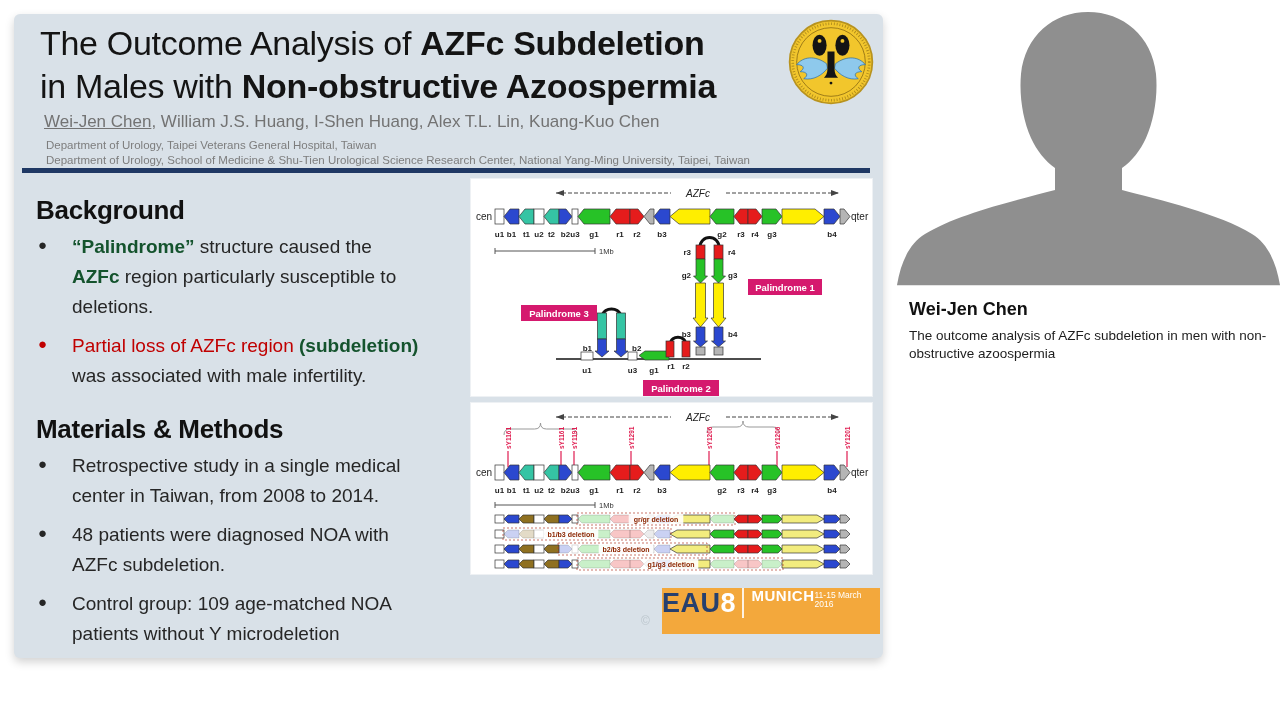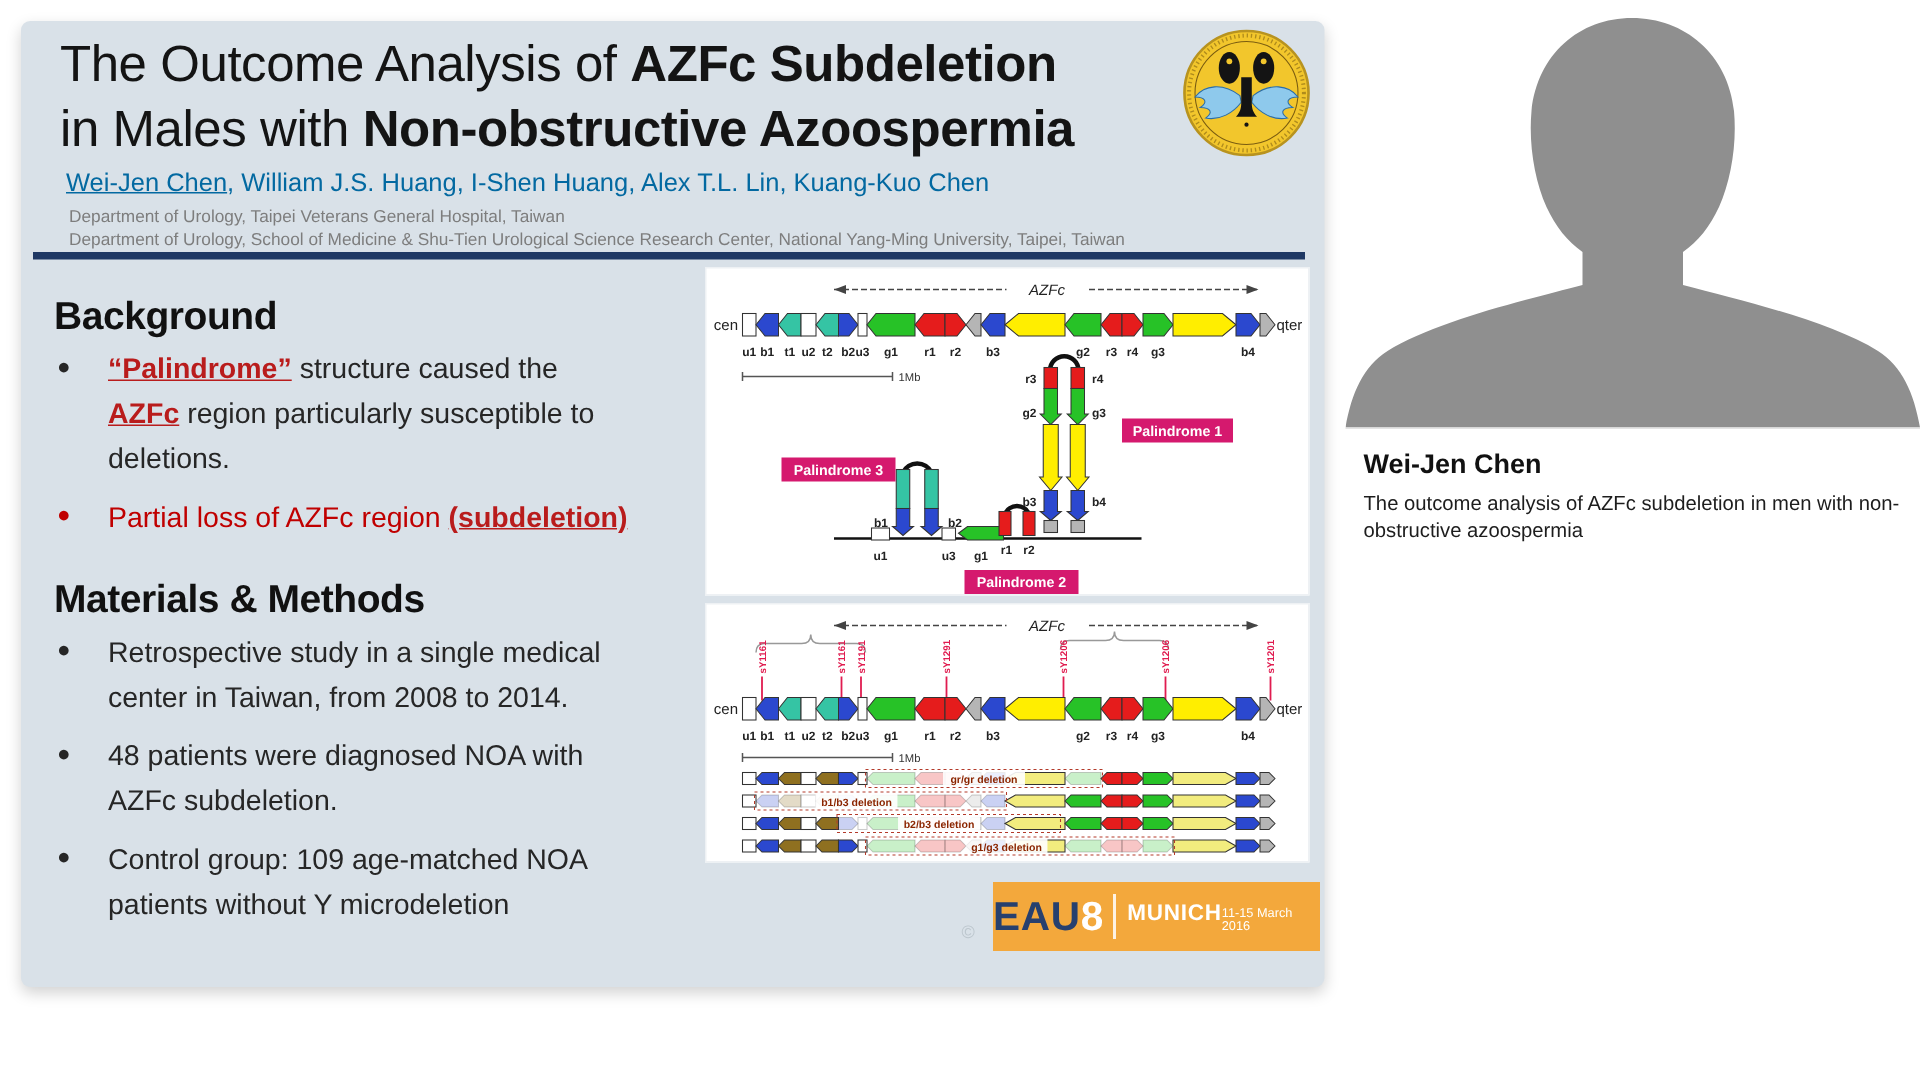--- a/index.html
+++ b/index.html
@@ -9,49 +9,49 @@
 
   
   .slide-area { position:absolute; left:0; top:0; width:897px; height:620px; background:#fff; }
   .slide { position:absolute; left:14px; top:14px; width:869px; height:644px;
            background:#d9e1e8; border-radius:6px; box-shadow:0 4px 10px rgba(0,0,0,.18); }
 
   .title { position:absolute; left:26px; top:8px; width:745px;
            font-size:34px; line-height:43px; color:#141414; letter-spacing:-0.3px; }
   .title b { font-weight:700; }
 
-  .authors { position:absolute; left:30px; top:98px; font-size:17px; color:#0369a1; }
+  .authors { position:absolute; left:30px; top:98px; font-size:17px; color:#737373; }
   .authors .u { text-decoration:underline; }
 
   .affils { position:absolute; left:32px; top:124px; font-size:11.5px; line-height:14.5px; color:#7d7d7d; }
 
   .seal { position:absolute; left:773px; top:4px; width:88px; height:88px; }
 
   .rule { position:absolute; left:8px; top:154px; width:848px; height:5px; background:#1f3864; }
 
   
   .leftcol { position:absolute; left:12px; top:158px; width:452px; }
   .leftcol h2 { font-size:26px; font-weight:700; color:#111; margin:23px 0 6px 10px; letter-spacing:-0.3px; }
   .bullet { display:flex; margin:0 0 9px 12px; }
   .dot { width:34px; flex:none; font-size:15px; color:#262626; padding-top:4px; }
   .dot.red { color:#c00000; }
   .btxt { font-size:19px; line-height:30px; color:#262626; width:404px; }
   .r  { color:#c00000; }
-  .rb { color:#b91c1c; font-weight:700;text-decoration:underline; }
+  .rb { color:#14532d; font-weight:700; }
 
   
   .panel { position:absolute; background:#ffffff; border:1px solid #eef1f4; }
   .p1 { left:456px; top:164px; width:403px; height:219px; }
   .p2 { left:456px; top:388px; width:403px; height:173px; }
   .panel svg { display:block; }
 
   .copyright { position:absolute; left:627px; top:600px; font-size:12px; color:#bcc6cd; }
 
   .eau { position:absolute; left:648px; top:574px; width:218px; height:46px; background:#f3a83c;
-         display:flex; align-items:center; justify-content:center; }
+         display:flex; align-items:flex-start; justify-content:center; }
   .eau-brand { color:#27406e; font-weight:800; font-size:27px; letter-spacing:.5px; }
   .eau-year  { color:#ffffff; font-weight:800; font-size:27px; }
   .eau-div   { width:2px; height:30px; background:rgba(255,255,255,.85); margin:0 8px 0 6px; }
   .eau-right { display:flex; flex-direction:row; line-height:1; }
   .eau-city  { color:#fff; font-size:15px; font-weight:700; letter-spacing:.5px; }
   .eau-dates { color:#fff; font-size:8.5px; margin-top:3px; }
 
   
   .speaker { position:absolute; left:897px; top:0; width:383px; height:720px; background:#fff; }
   .avatar { display:block; width:383px; height:285px; }
@@ -106,20 +106,21 @@
             <span class="rb">“Palindrome”</span><span> structure caused the</span><br>
             <span class="rb">AZFc</span><span> region particularly susceptible to</span><br>
             <span>deletions.</span>
           </p>
         </div>
 
         <div class="bullet">
           <span class="dot red">●</span>
           <p class="btxt">
             <span class="r">Partial loss of AZFc region </span><span class="rb">(subdeletion)</span><br>
+            <span>was associated with male infertility.</span>
           </p>
         </div>
 
         <h2>Materials &amp; Methods</h2>
 
         <div class="bullet">
           <span class="dot">●</span>
           <p class="btxt">
             <span>Retrospective study in a single medical</span><br>
             <span>center in Taiwan, from 2008 to 2014.</span>

